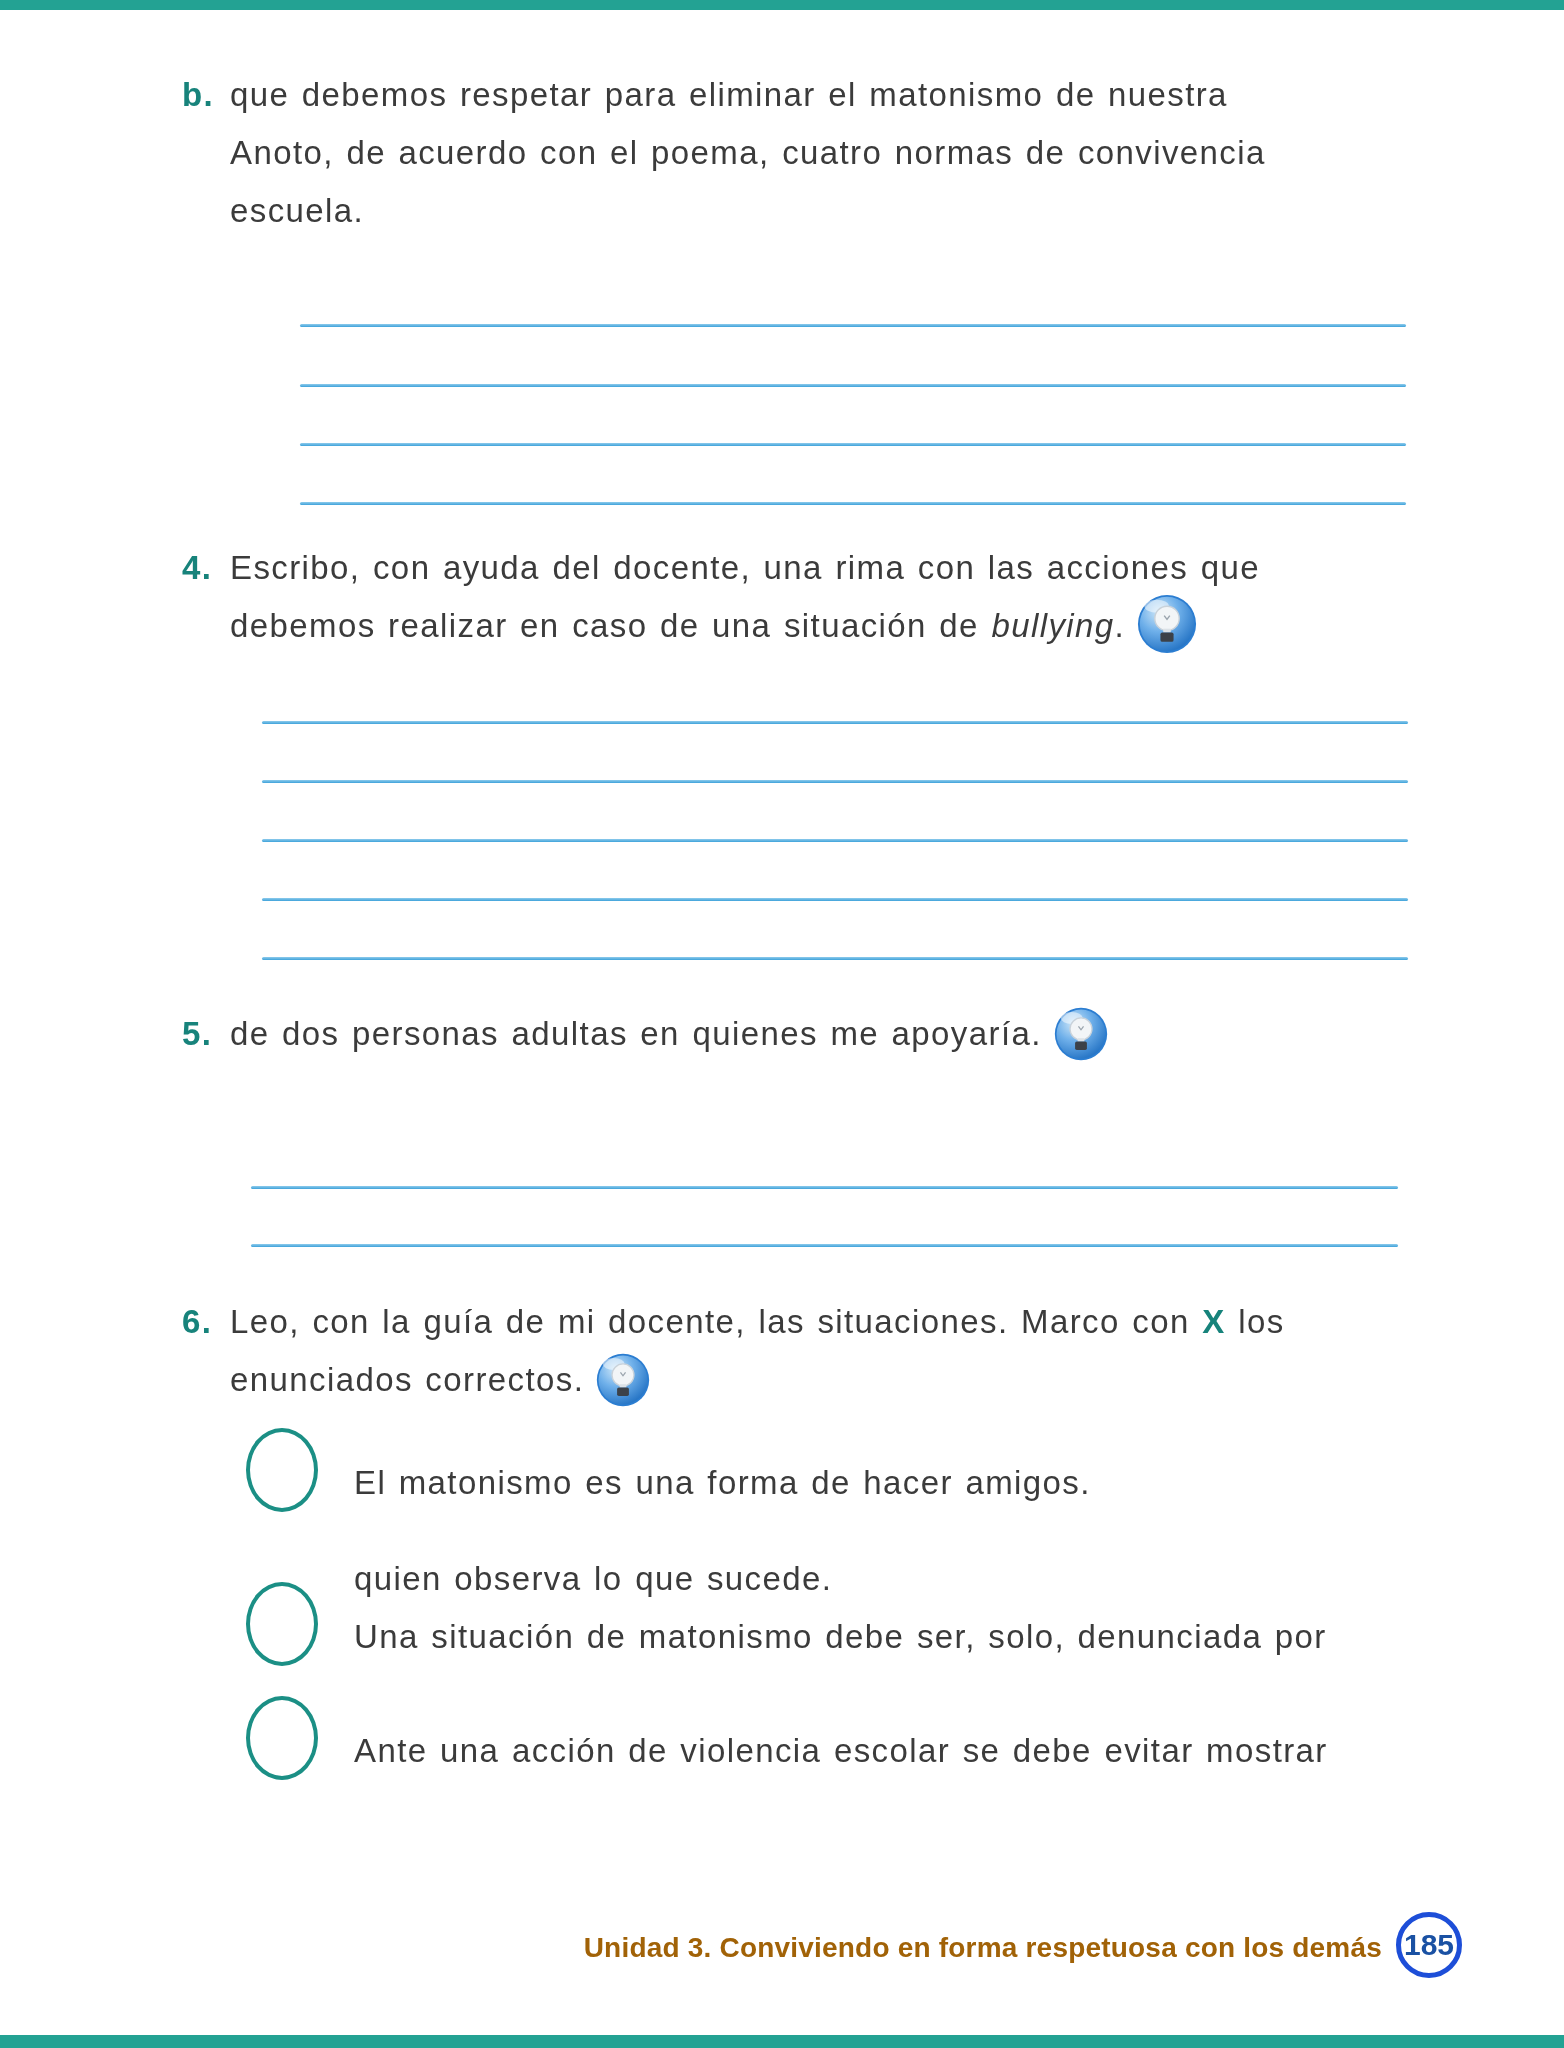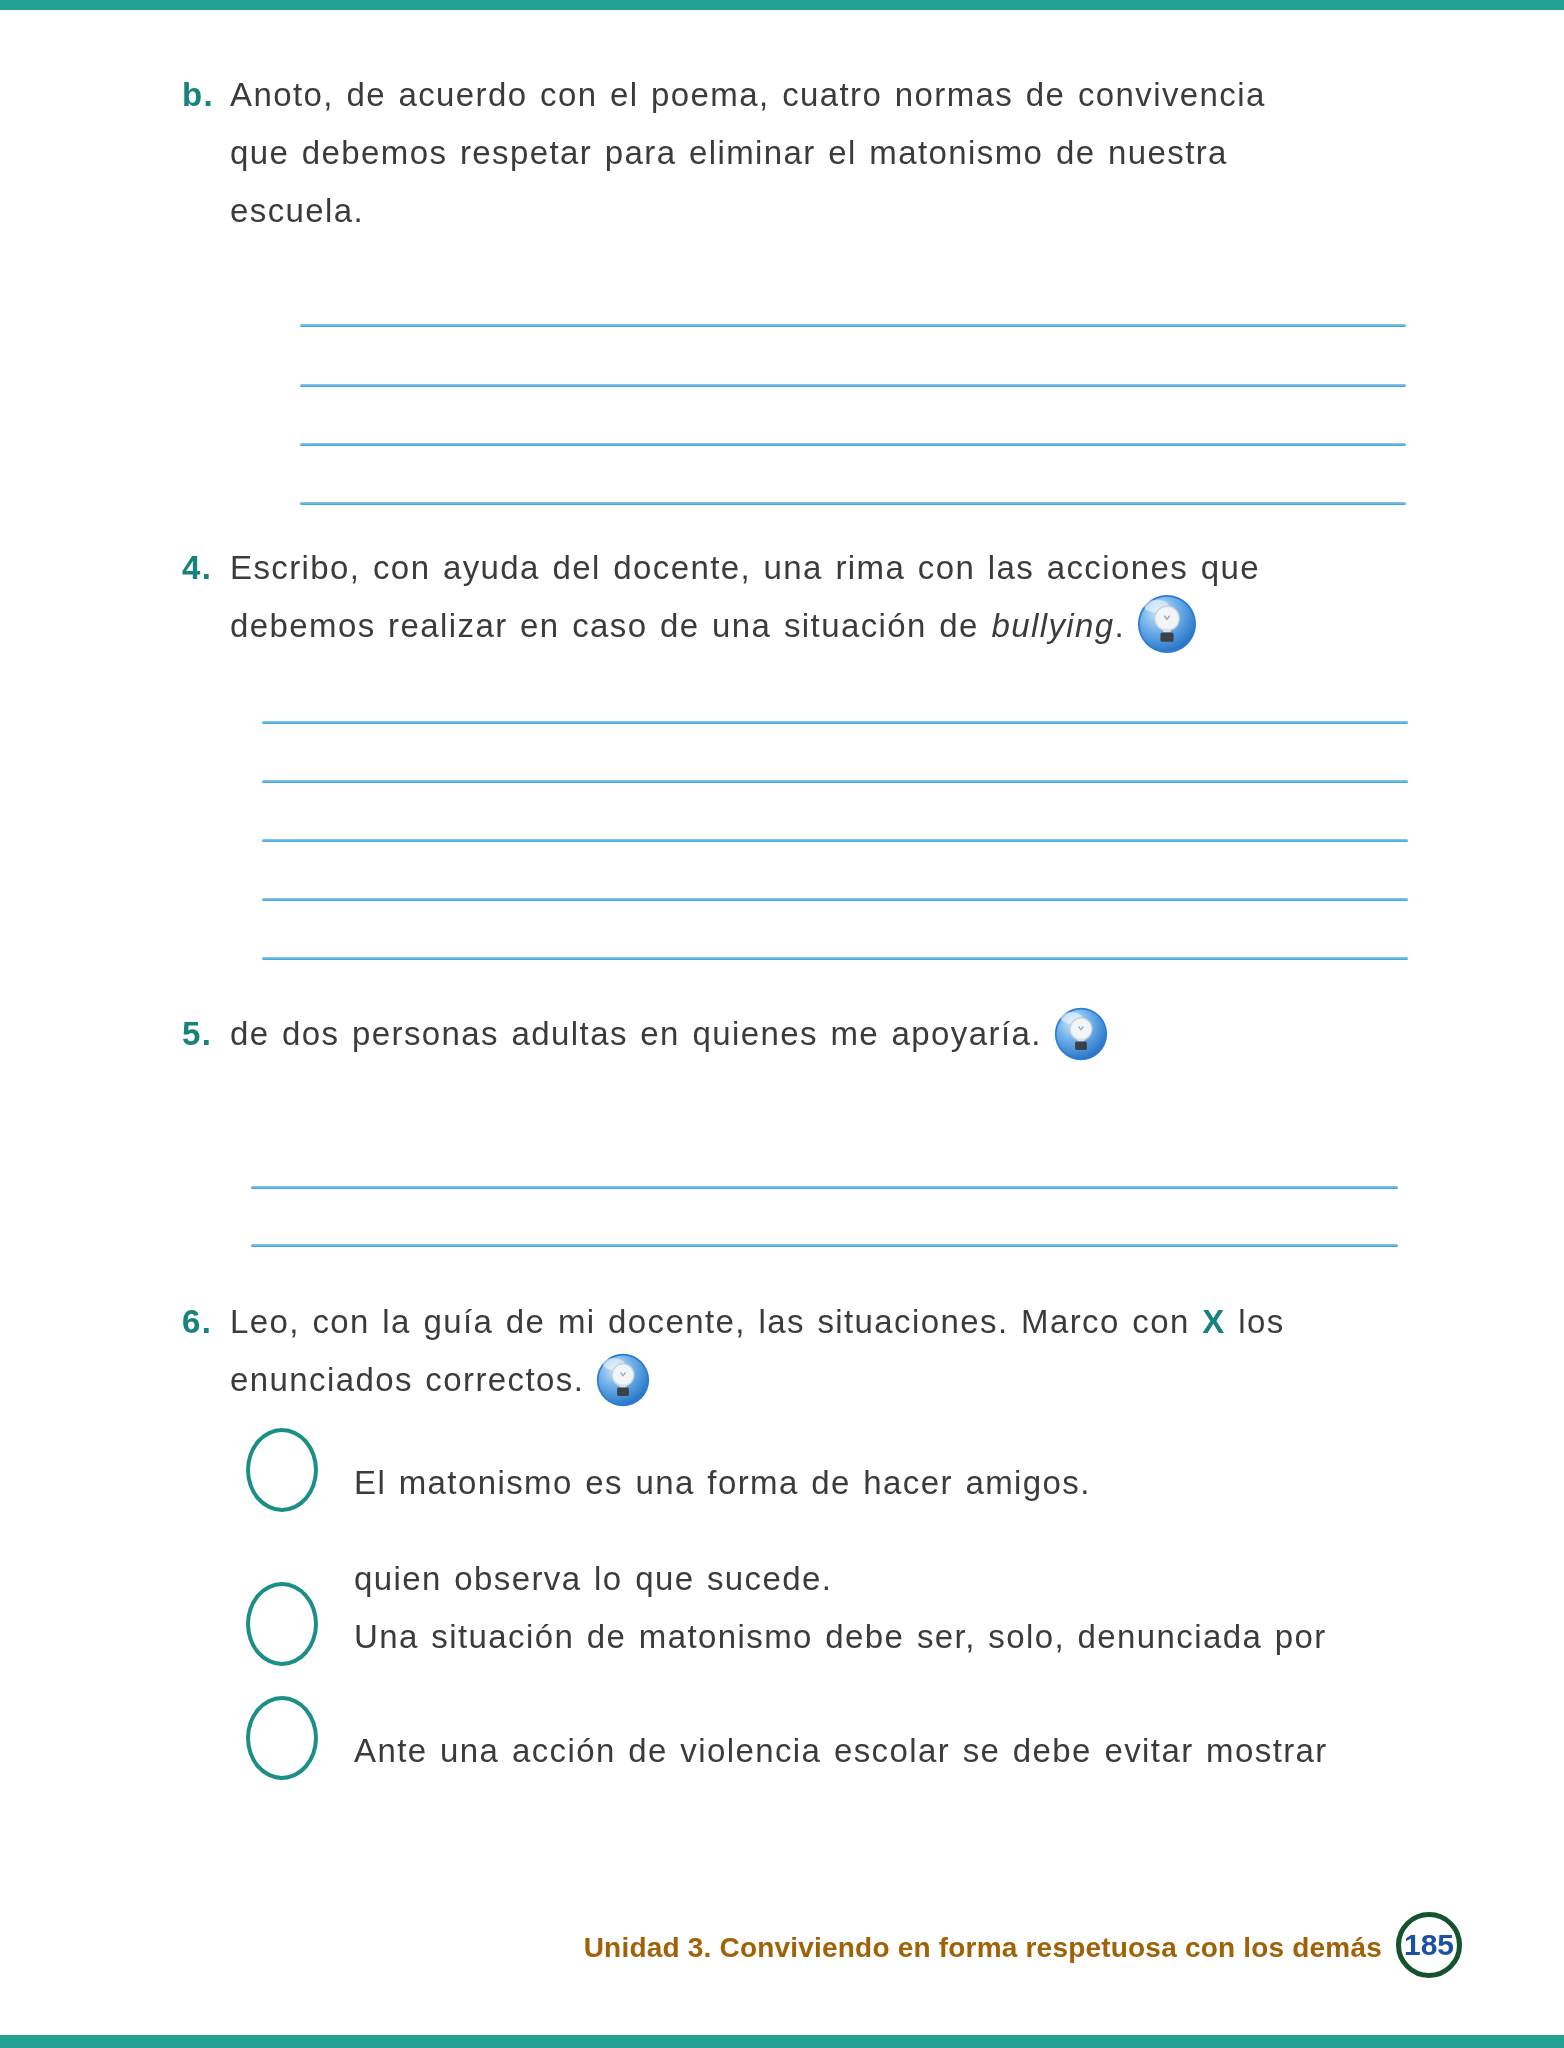--- a/index.html
+++ b/index.html
@@ -58,21 +58,21 @@
   .lb-icon.sm{width:54px;height:54px;top:-2px;}
 
   .footer-label{
     position:absolute;top:1932px;right:182px;
     font-size:28px;font-weight:bold;color:#a16207;
     letter-spacing:0.2px;white-space:nowrap;
   }
   .page-badge{
     position:absolute;left:1396px;top:1912px;
     width:56px;height:56px;box-sizing:content-box;
-    border:5px solid #14532d;border-radius:50%;
+    border:5px solid #1d4ed8;border-radius:50%;
     background:#ffffff;
     display:flex;align-items:center;justify-content:center;
     font-size:30px;font-weight:bold;color:#1A51A3;
   }
 </style>
 </head>
 <body>
 
 <svg width="0" height="0" style="position:absolute">
   <defs>
@@ -84,22 +84,22 @@
   </defs>
 </svg>
 
 <div class="page">
 
   <div class="edge-bar top"></div>
 
   <section class="item" style="top:66px">
     <span class="num">b.</span>
     <div class="body">
+      <div class="tline">que debemos respetar para eliminar el matonismo de nuestra</div>
       <div class="tline">Anoto, de acuerdo con el poema, cuatro normas de convivencia</div>
-      <div class="tline">que debemos respetar para eliminar el matonismo de nuestra</div>
       <div class="tline">escuela.</div>
     </div>
   </section>
 
   <div class="wline" style="top:324px;left:300px;width:1106px"></div>
   <div class="wline" style="top:384px;left:300px;width:1106px"></div>
   <div class="wline" style="top:443px;left:300px;width:1106px"></div>
   <div class="wline" style="top:502px;left:300px;width:1106px"></div>
 
   <section class="item" style="top:539px">

